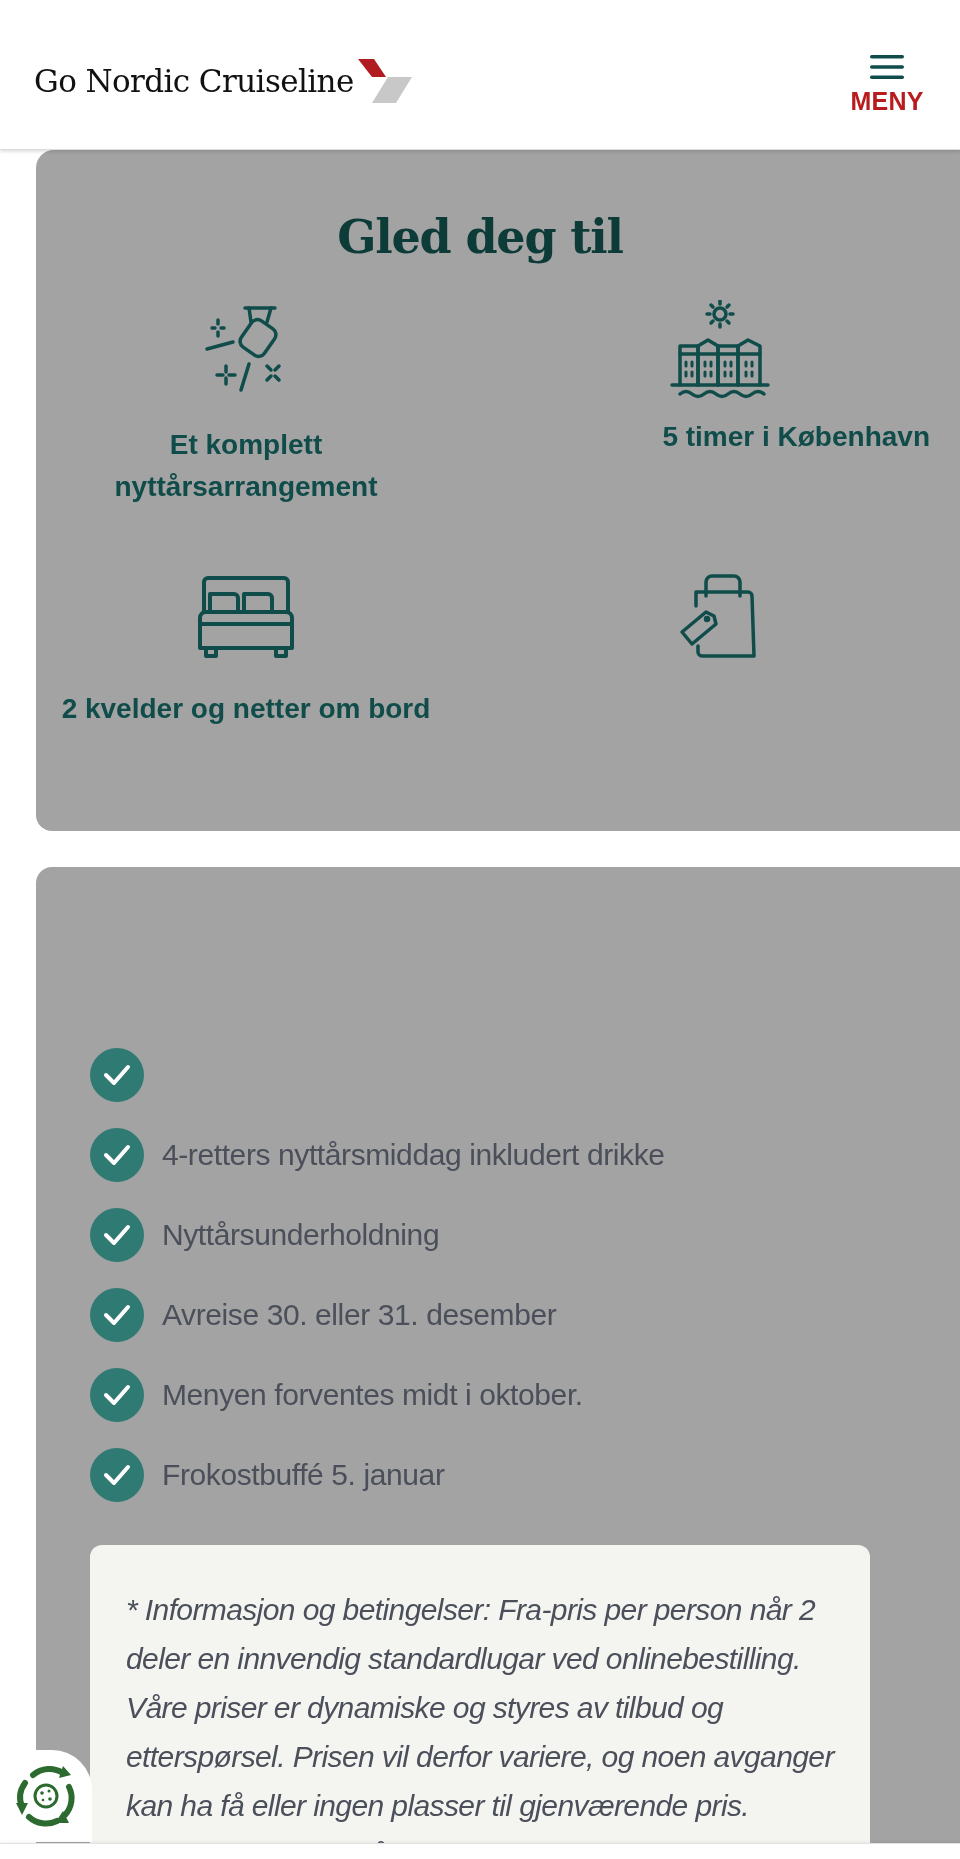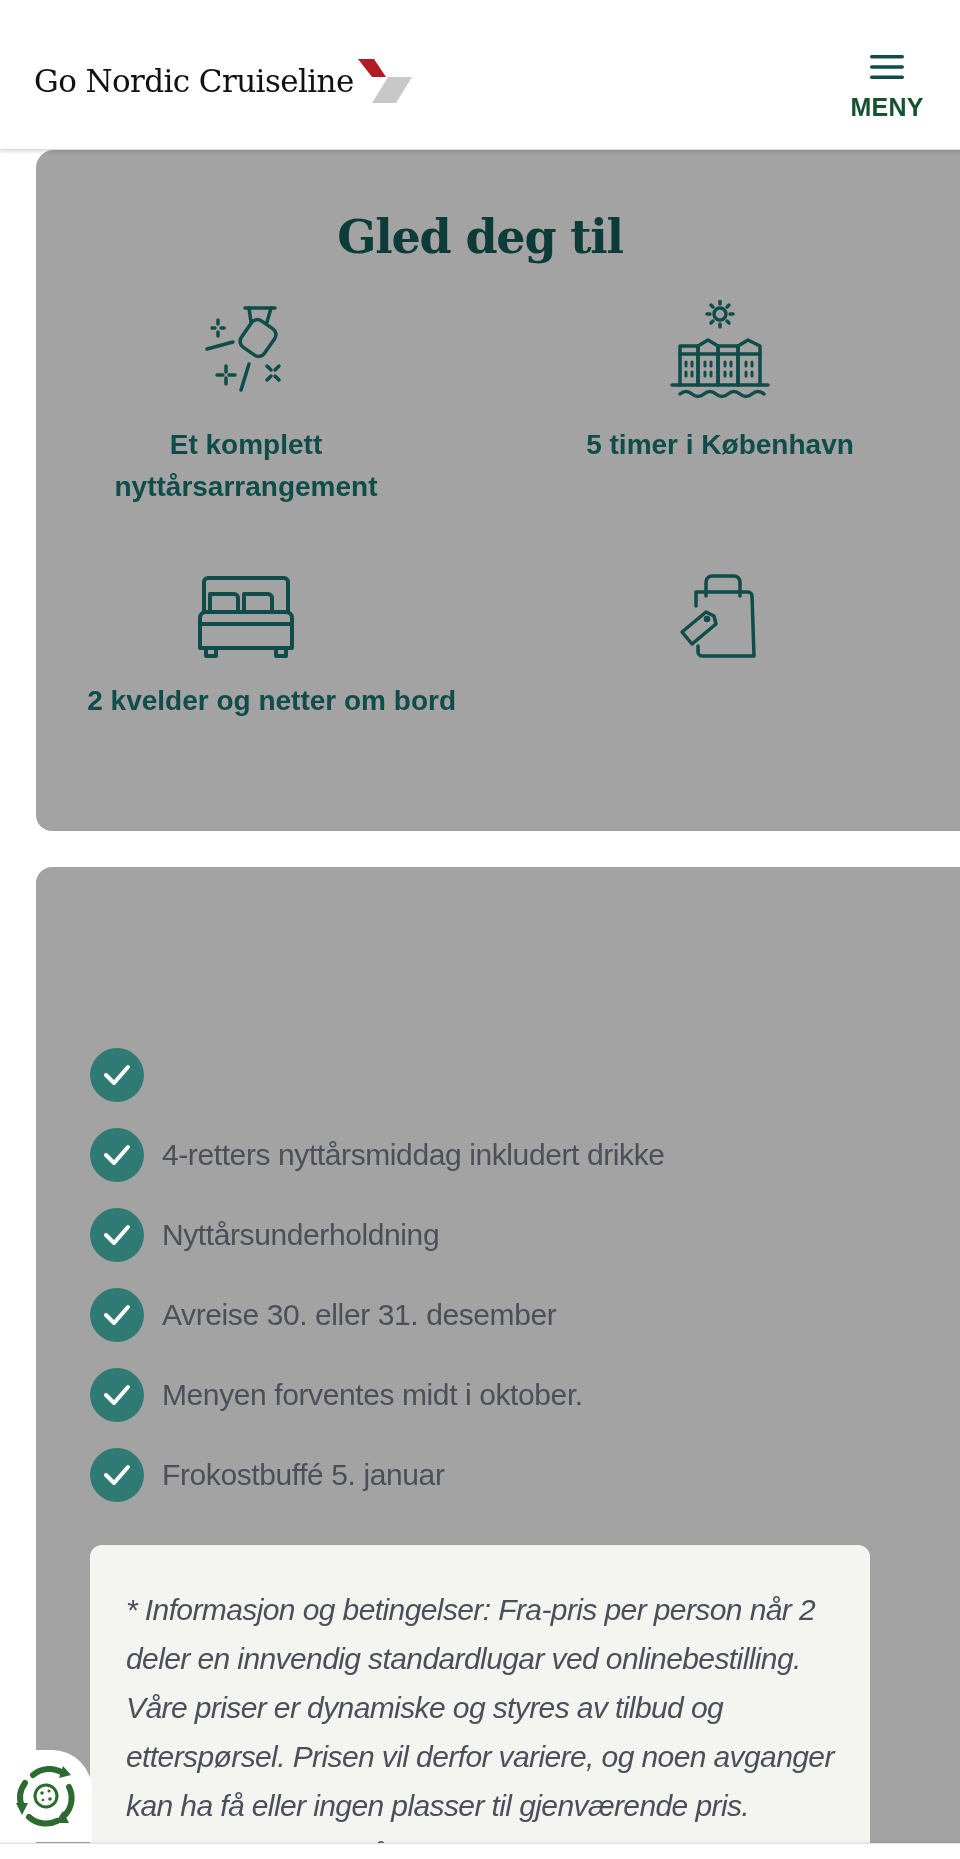--- a/index.html
+++ b/index.html
@@ -19,22 +19,22 @@
       font-family: "DejaVu Serif", serif; font-size: 31px; color: #111111;
       letter-spacing: -0.6px; line-height: 1;
     }
     .logo-mark { margin-left: 2px; width: 58px; height: 48px; }
     .menu-btn {
       position: absolute; left: 840px; top: 50px; width: 94px; height: 76px;
       display: flex; flex-direction: column; align-items: center; cursor: pointer;
     }
     .menu-icon { width: 34px; height: 28px; margin-top: 3px; }
     .menu-label {
-      margin-top: 12px; font-family: "Liberation Sans", sans-serif; font-weight: 700;
-      font-size: 25px; color: #14532d; letter-spacing: 0.2px;
+      margin-top: 6px; font-family: "Liberation Sans", sans-serif; font-weight: 700;
+      font-size: 25px; color: #b91c1c; letter-spacing: 0.2px;
     }
 
     
     .card {
       position: absolute; left: 36px; width: 956px;
       background: #a3a3a3; border-radius: 16px;
     }
     .card-highlights { top: 150px; height: 681px; border-top-left-radius: 18px; border-top-right-radius: 18px; }
     .card-included { top: 867px; height: 1100px; }
 
@@ -175,34 +175,34 @@
         <line x1="57" y1="62" x2="57" y2="66"></line>
           <line x1="63" y1="62" x2="63" y2="66"></line>
         <line x1="57" y1="72" x2="57" y2="76"></line>
           <line x1="63" y1="72" x2="63" y2="76"></line>
         <line x1="78" y1="62" x2="78" y2="66"></line>
           <line x1="84" y1="62" x2="84" y2="66"></line>
         <line x1="78" y1="72" x2="78" y2="76"></line>
           <line x1="84" y1="72" x2="84" y2="76"></line>
       </g>
     </svg>
-    <span class="label" style="margin-top:24px;">5 timer i København</span>
+    <span class="label" style="margin-top:16px;text-align:right;">5 timer i København</span>
   </div>
 
   <div class="feature f3">
     <svg class="icon" width="100" height="88" viewBox="0 0 100 88" fill="none" stroke="#0f4c4a" stroke-width="4" stroke-linejoin="round">
       <path d="M8,40 V10 a4,4 0 0 1 4,-4 H88 a4,4 0 0 1 4,4 V40"></path>
       <path d="M14,40 V22 h24 a4,4 0 0 1 4,4 V40"></path>
       <path d="M48,40 V22 h24 a4,4 0 0 1 4,4 V40"></path>
       <path d="M4,76 V46 a6,6 0 0 1 6,-6 H90 a6,6 0 0 1 6,6 V76 Z"></path>
       <line x1="4" y1="52" x2="96" y2="52"></line>
       <rect x="10" y="76" width="10" height="8"></rect>
       <rect x="80" y="76" width="10" height="8"></rect>
     </svg>
-    <span class="label" style="margin-top:20px;text-align:right;">2 kvelder og netter om bord</span>
+    <span class="label" style="margin-top:28px;">2 kvelder og netter om bord</span>
   </div>
 
   <div class="feature f4">
     <svg class="icon" width="84" height="90" viewBox="0 0 84 90" fill="none" stroke="#0f4c4a" stroke-width="3.5" stroke-linecap="round" stroke-linejoin="round">
       <path d="M28,24 V10 a6,6 0 0 1 6,-6 H56 a6,6 0 0 1 6,6 V24"></path>
       <path d="M18,34 V20 H70 a4,4 0 0 1 4,4 L76,84 H24 a4,4 0 0 1 -4,-4 V74"></path>
       <path d="M4,60 L28,40 L36,44 L38,52 L14,72 Z"></path>
       <circle cx="29" cy="47" r="1.5" fill="#0f4c4a"></circle>
     </svg>
   </div>

